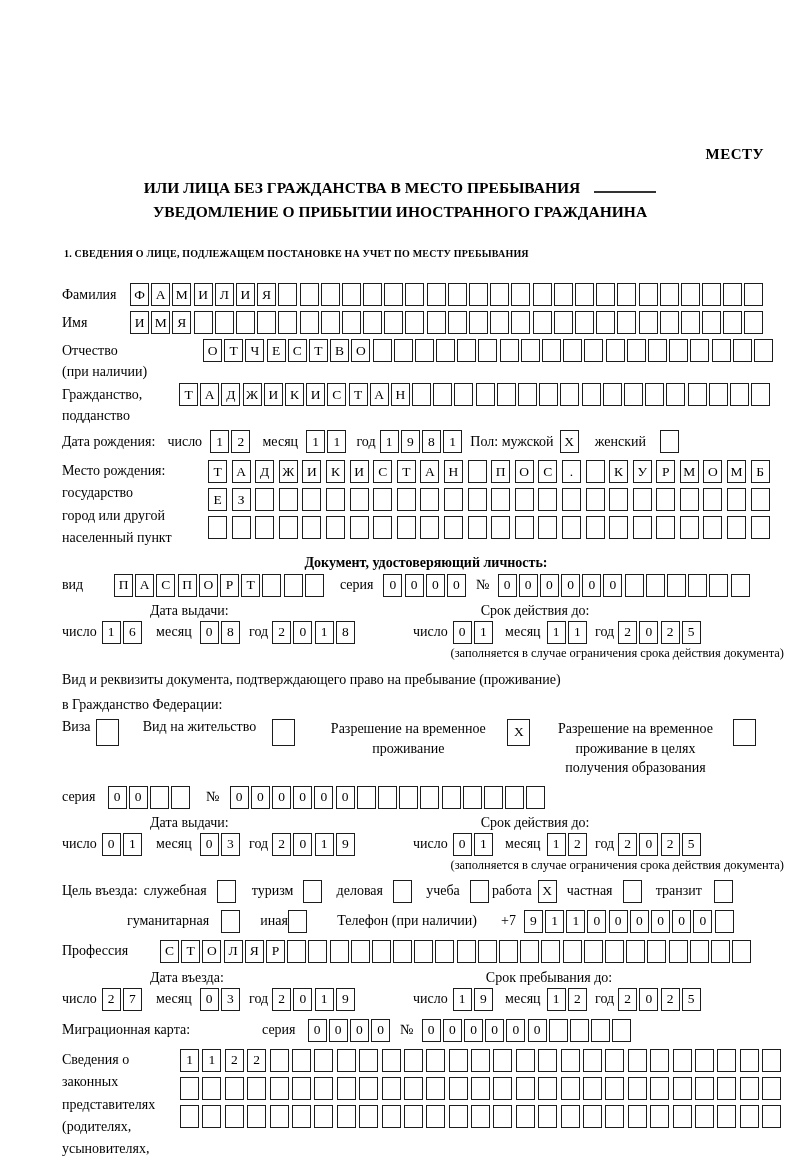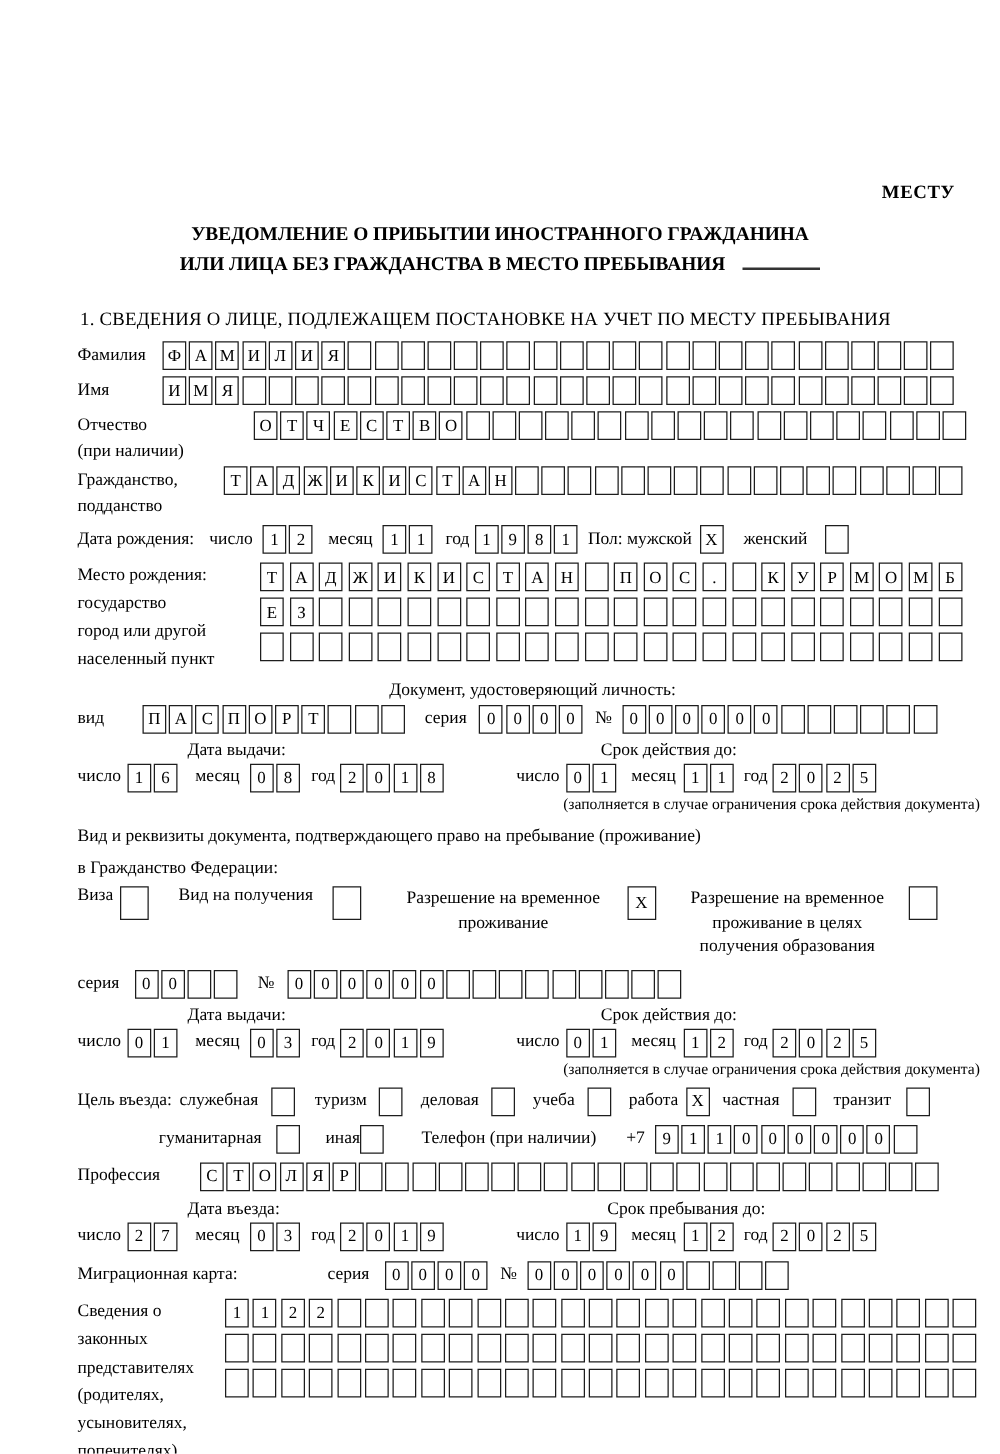--- a/index.html
+++ b/index.html
@@ -5,56 +5,56 @@
   html,body{margin:0;padding:0;background:#fff;}
   .page{width:800px;height:1163px;position:relative;box-sizing:border-box;
         font-family:"Liberation Serif","DejaVu Serif",serif;color:#000;font-size:14px;
         overflow:hidden;background:#fff;}
   .headzone{position:relative;height:176px;}
   .hdr{position:absolute;top:38px;left:618px;font-size:13px;line-height:1.5;}
   .hdr .sub{font-size:12.5px;margin-top:5px;line-height:1.45;}
   .forma{position:absolute;top:146px;right:36px;font-weight:bold;font-size:15px;letter-spacing:.5px;}
   .title{text-align:center;font-weight:bold;font-size:15.5px;line-height:1.55;margin:0 30px;}
   .blank-line{display:inline-block;width:62px;border-bottom:2px solid #333;margin-left:14px;vertical-align:baseline;}
-  .heading{font-weight:normal;font-size:15px;margin:24px 8px 0 64px;letter-spacing:.2px;}
+  .heading{font-weight:bold;font-size:10px;margin:24px 8px 0 64px;letter-spacing:.2px;}
   .content{padding:0 10px 0 62px;}
   .row{display:flex;align-items:center;margin-top:5px;}
   .rowtop{display:flex;align-items:flex-start;margin-top:5px;}
   .cells{display:flex;flex-wrap:nowrap;}
   .cell{width:19px;height:23px;box-sizing:border-box;border:1.6px solid #1d1d1d;margin-right:2.2px;
         display:flex;align-items:center;justify-content:center;font-size:13.5px;background:#fff;flex:0 0 auto;}
   .w .cell{margin-right:4.6px;}
   .m .cell{margin-right:3.4px;}
   .cblg .cell{width:23px;height:27px;}
   .lbl{white-space:nowrap;}
   .ml{white-space:pre-line;text-align:center;line-height:1.4;}
   .note{font-size:12.5px;}
   .stack{line-height:1.6;}
   .center{text-align:center;}
-  .bold{font-weight:normal;text-align:center;}
+  .bold{font-weight:bold;text-align:center;}
 </style>
 </head>
 <body>
 
 <div class="page">
 
   <div class="headzone">
     <div class="forma">МЕСТУ</div>
   </div>
 
   <div class="title">
+    <div><span>ИЛИ ЛИЦА БЕЗ ГРАЖДАНСТВА В МЕСТО ПРЕБЫВАНИЯ</span><span class="blank-line"></span></div>
     <div>УВЕДОМЛЕНИЕ О ПРИБЫТИИ ИНОСТРАННОГО ГРАЖДАНИНА</div>
-    <div><span>ИЛИ ЛИЦА БЕЗ ГРАЖДАНСТВА В МЕСТО ПРЕБЫВАНИЯ</span><span class="blank-line"></span></div>
   </div>
 
   <div class="heading">1. СВЕДЕНИЯ О ЛИЦЕ, ПОДЛЕЖАЩЕМ ПОСТАНОВКЕ НА УЧЕТ ПО МЕСТУ ПРЕБЫВАНИЯ</div>
 
   <div class="content">
 
-    <div class="row" style="margin-top:8px">
+    <div class="row" style="margin-top:24px">
       <span class="lbl" style="width:68px">Фамилия</span>
       <div class="cells">
           <span class="cell">Ф</span>
           <span class="cell">А</span>
           <span class="cell">М</span>
           <span class="cell">И</span>
           <span class="cell">Л</span>
           <span class="cell">И</span>
           <span class="cell">Я</span>
           <span class="cell"></span>
@@ -391,21 +391,21 @@
     <div style="margin-top:6px;line-height:1.8">
       <div>Вид и реквизиты документа, подтверждающего право на пребывание (проживание)</div>
       <div>в Гражданство Федерации:</div>
     </div>
 
     <div class="rowtop" style="margin-top:2px">
       <span class="lbl">Виза</span>
       <div class="cells cblg" style="margin-left:5px">
           <span class="cell"></span>
         </div>
-      <span class="lbl" style="margin-left:22px">Вид на получения</span>
+      <span class="lbl" style="margin-left:22px">Вид на жительство</span>
       <div class="cells cblg" style="margin-left:16px">
           <span class="cell"></span>
         </div>
       <span class="ml" style="margin-left:20px;width:182px">Разрешение на временное
 проживание</span>
       <div class="cells cblg" style="margin-left:8px">
           <span class="cell">X</span>
         </div>
       <span class="ml" style="margin-left:14px;width:178px">Разрешение на временное
 проживание в целях
@@ -496,21 +496,21 @@
           <span class="cell"></span>
         </div>
       <span class="lbl" style="margin-left:12px;margin-right:10px">деловая</span>
       <div class="cells">
           <span class="cell"></span>
         </div>
       <span class="lbl" style="margin-left:12px;margin-right:10px">учеба</span>
       <div class="cells">
           <span class="cell"></span>
         </div>
-      <span class="lbl" style="margin-left:12px;margin-right:6px">работа</span>
+      <span class="lbl" style="margin-left:1px;margin-right:6px">работа</span>
       <div class="cells">
           <span class="cell">X</span>
         </div>
       <span class="lbl" style="margin-left:8px;margin-right:10px">частная</span>
       <div class="cells">
           <span class="cell"></span>
         </div>
       <span class="lbl" style="margin-left:12px;margin-right:12px">транзит</span>
       <div class="cells">
           <span class="cell"></span>

